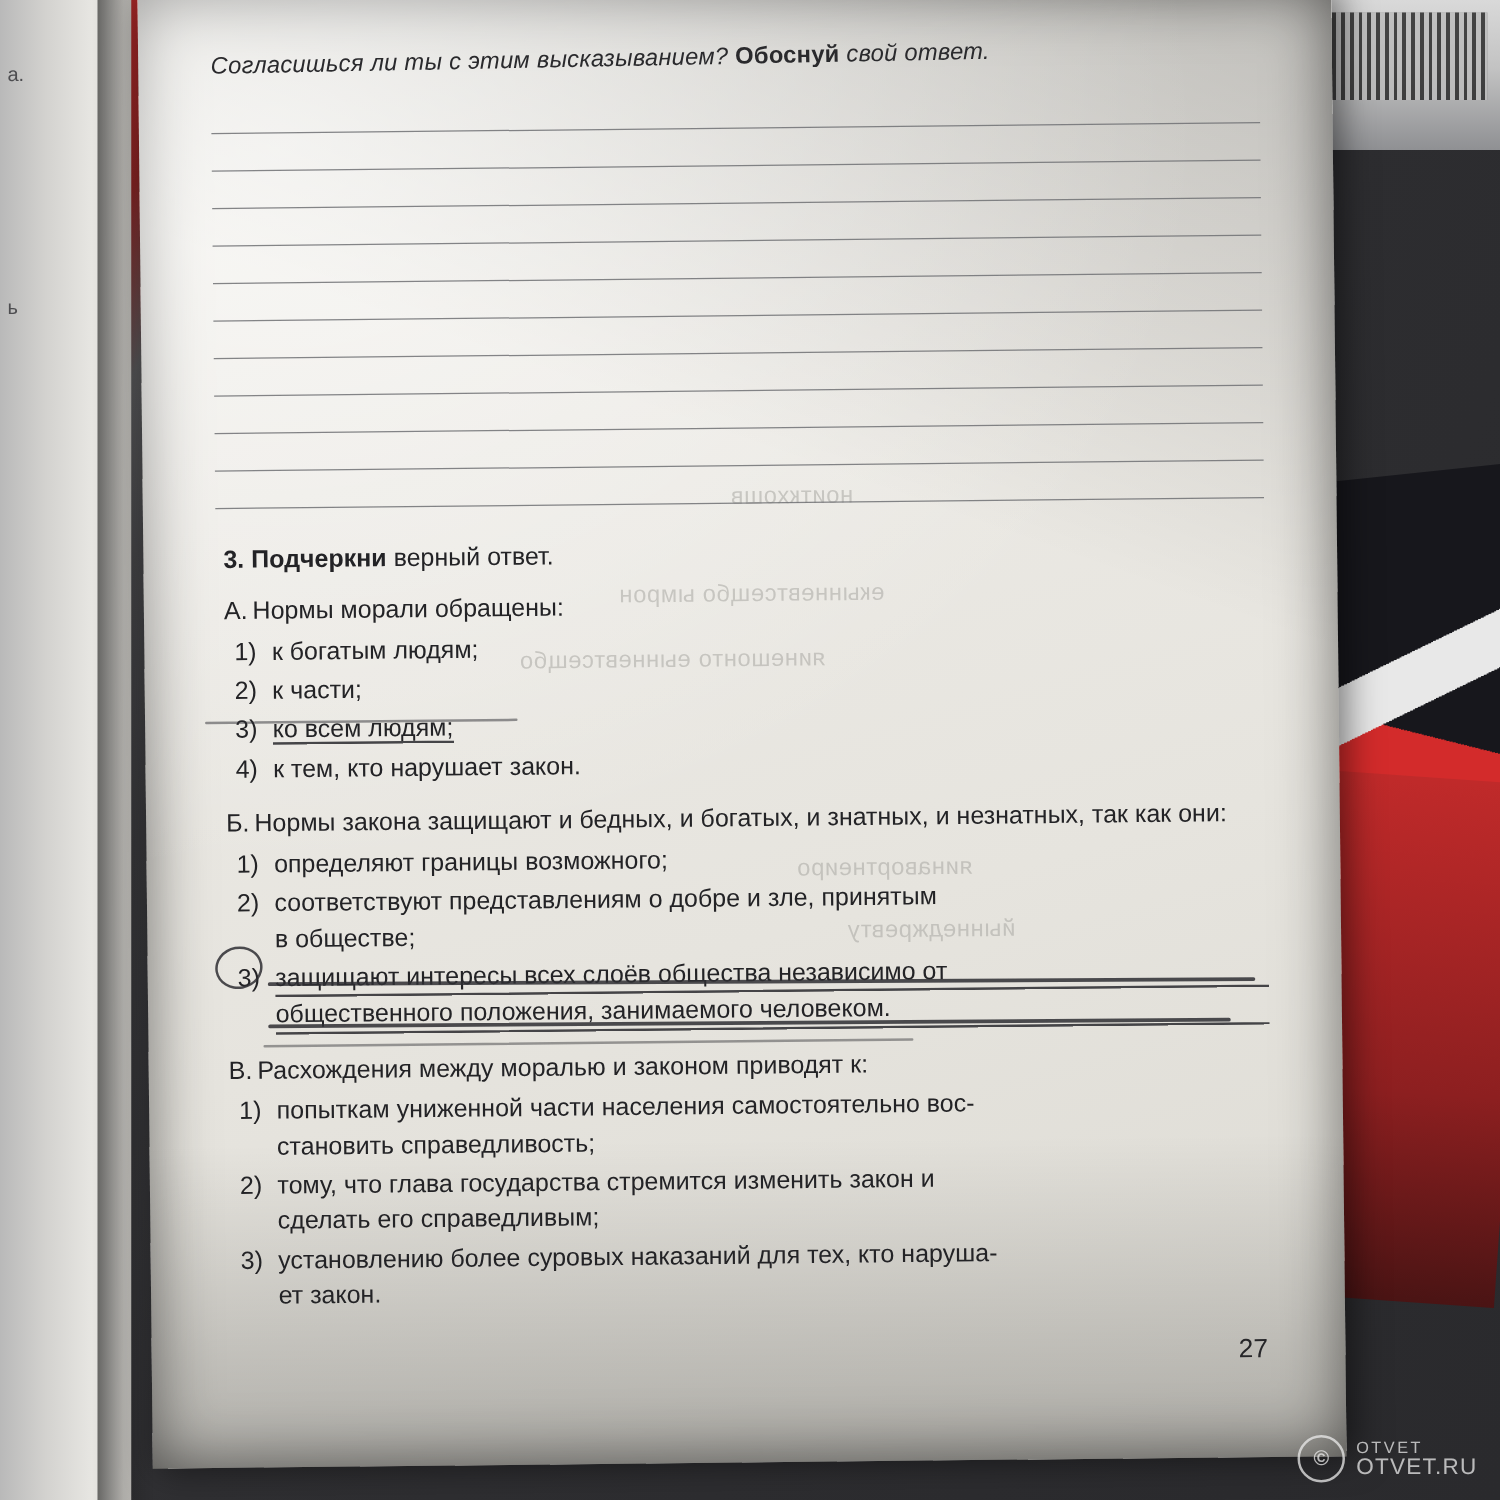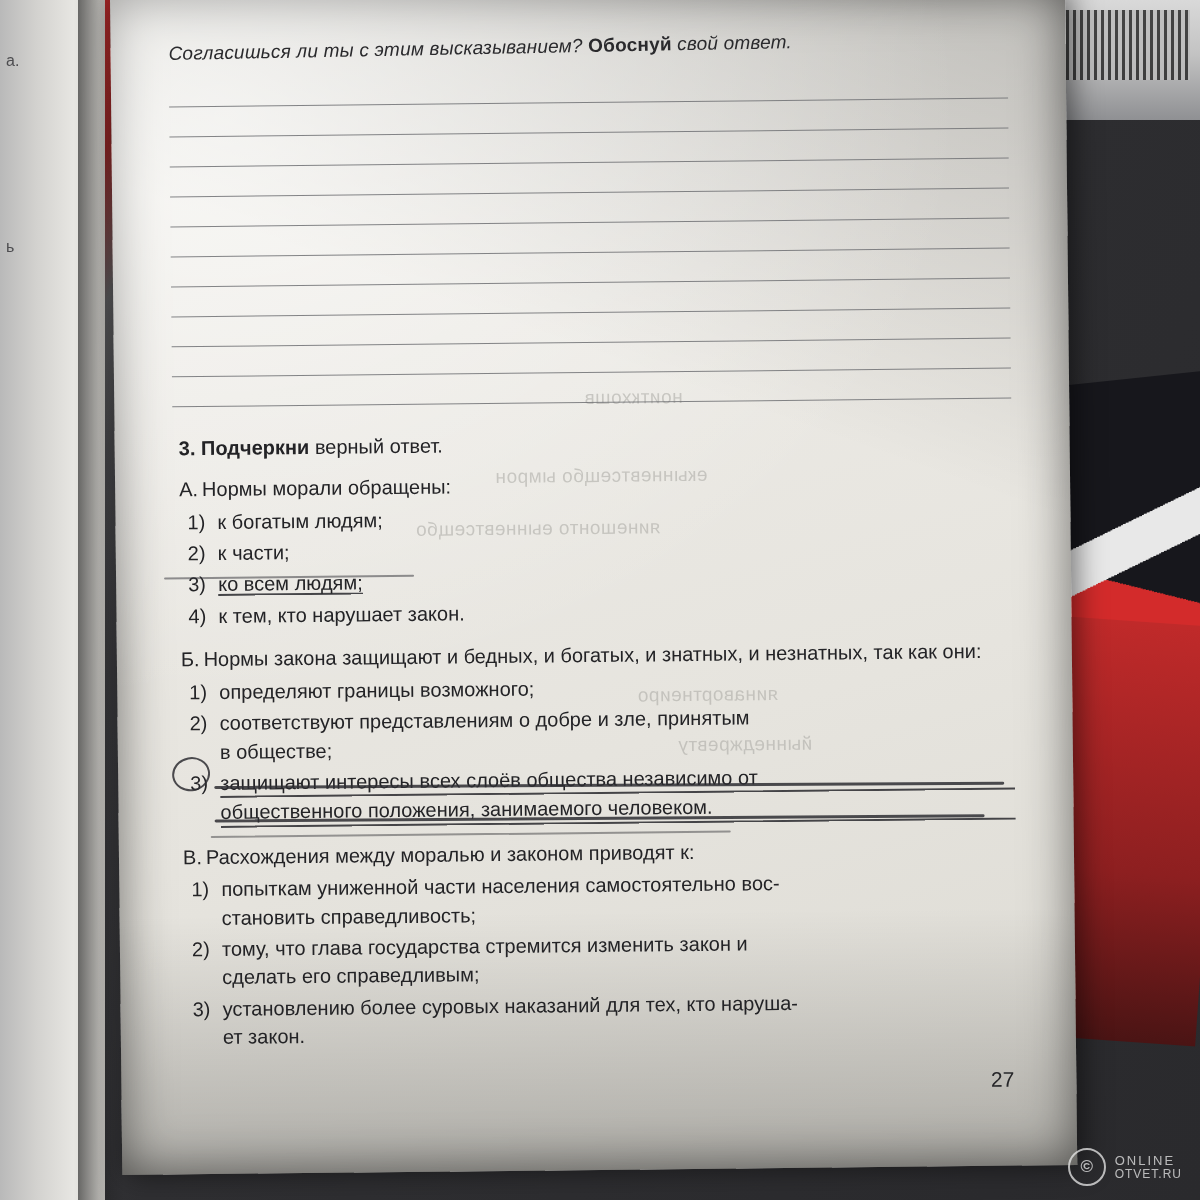--- a/index.html
+++ b/index.html
@@ -190,21 +190,21 @@
   }
   .watermark .wm-ring {
     width: 34px; height: 34px;
     border-radius: 50%;
     border: 2px solid rgba(235,235,235,.75);
     display: flex; align-items: center; justify-content: center;
     font-size: 17px; font-weight: 700;
   }
   .watermark .wm-text { line-height: 1.05; }
   .watermark .wm-text .l1 { font-size: 13px; letter-spacing: 2px; }
-  .watermark .wm-text .l2 { font-size: 12px; letter-spacing: 1px; }
+  .watermark .wm-text .l2 { font-size: 18px; letter-spacing: 1px; }
 </style>
 </head>
 <body>
 
 <div id="root">
 
   <div class="bg-photo">
     <div class="bg-mag-top"></div>
     <div class="bg-flag"></div>
     <div class="bg-red-strip"></div>
@@ -325,18 +325,18 @@
     <div class="pen-underline" style="left:96px; top:822px; width:770px; transform:rotate(0.2deg);"></div>
     <div class="pen-underline" style="left:92px; top:837px; width:520px; height:2px; opacity:.45;"></div>
     <div class="pen-underline" style="left:48px; top:578px; width:250px; height:2px; opacity:.5;"></div>
 
     <div class="pageno">27</div>
   </div>
 
   <div class="watermark">
     <div class="wm-ring">©</div>
     <div class="wm-text">
-      <div class="l1">ONLINE</div>
+      <div class="l1">OTVET</div>
       <div class="l2">OTVET.RU</div>
     </div>
   </div>
 
 </div>
 
 </body></html>

